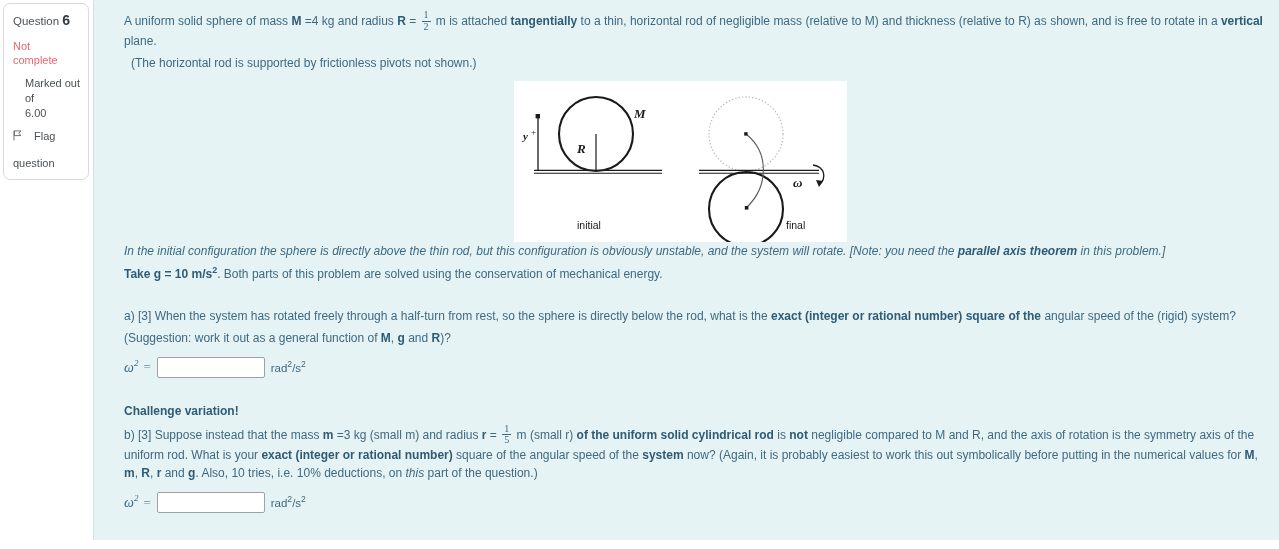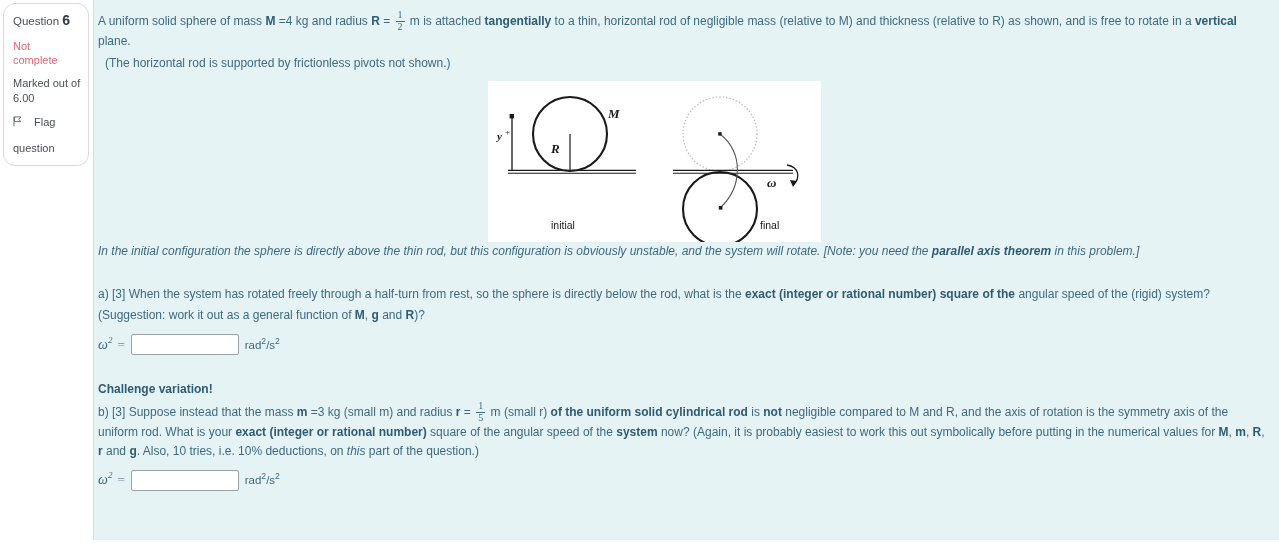--- a/index.html
+++ b/index.html
@@ -10,42 +10,42 @@
     font-size:12px;
     color:#3d6a83;
   }
   .quiz-wrap{display:flex;width:1279px;height:549px;align-items:flex-start;}
 
   
   .info-col{width:93px;flex:0 0 93px;position:relative;height:549px;background:#ffffff;}
   .info-box{
     margin:3px 4px 0 3px;
     border:1px solid #d7dbdd;
-    border-radius:12px;
+    border-radius:7px;
     background:#ffffff;
     padding:7px 7px 9px 9px;
     box-sizing:border-box;
     width:86px;
   }
   .q-no{font-size:11.5px;color:#4a5054;line-height:1.35;margin:0 0 9px 0;white-space:nowrap;}
   .q-no b{font-size:14px;font-weight:bold;color:#333a3e;}
   .q-state{font-size:11px;color:#e8666d;line-height:1.3;margin:0 16px 9px 0;}
-  .q-grade{font-size:11px;color:#4a5054;line-height:1.32;margin:0 0 9px 0;}
+  .q-grade{font-size:11px;color:#4a5054;line-height:1.32;margin:0 0 9px 12px;}
   .q-flag{font-size:11px;color:#4a5054;line-height:1.32;display:flex;align-items:flex-start;gap:12px;flex-wrap:wrap;cursor:pointer;}
   .flag-ico{display:inline-block;width:9px;height:11px;flex:0 0 9px;margin-top:1px;}
 
   
   .content-col{
     flex:1 1 auto;
     background:#e6f3f5;
     border-left:1px solid #cfe3e7;
     min-height:540px;
     height:540px;
     box-sizing:border-box;
-    padding:10px 14px 0 4px;
+    padding:10px 14px 0 30px;
     position:relative;
   }
   .qtext{line-height:1.55;color:#3d6a83;}
   .qtext p{margin:0 0 3px 0;}
   b,strong{font-weight:bold;color:#2e5b75;}
   .indent{padding-left:7px;}
   .blk{margin-top:17px;font-style:italic;}
   .blk-lg{margin-top:24px;}
 
   
@@ -162,20 +162,23 @@
             <text x="279" y="106" font-family="Liberation Serif, serif" font-style="italic" font-weight="bold" font-size="13" fill="#1a1a1a">ω</text>
             <text x="272" y="148" font-family="Liberation Sans, sans-serif" font-size="10.5" fill="#1a1a1a">final</text>
           </svg>
         </div>
       </div>
 
       <p class="blk">
         <span>In the initial configuration the sphere is directly above the thin rod, but this configuration is obviously unstable, and the system will rotate.  [Note: you need the </span><b>parallel axis theorem</b><span> in this problem.]</span>
       </p>
 
+      <p class="blk-lg">
+        <b><span>Take g = 10 m/s</span><sup>2</sup></b><span>.  Both parts of this problem are solved using the conservation of mechanical energy.</span>
+      </p>
 
       <div class="blk-lg">
         <p>
           <span>a) [3] When the system has rotated freely through a half-turn from rest, so the sphere is directly below the rod, what is the </span><b>exact (integer or rational number) square of the</b><span> angular speed of the (rigid) system?</span>
         </p>
         <p>
           <span>(Suggestion: work it out as a general function of </span><b>M</b><span>, </span><b>g</b><span> and </span><b>R</b><span>)?</span>
         </p>
         <div class="ans-row">
           <span class="omega"><span>ω</span><sup>2</sup></span>

